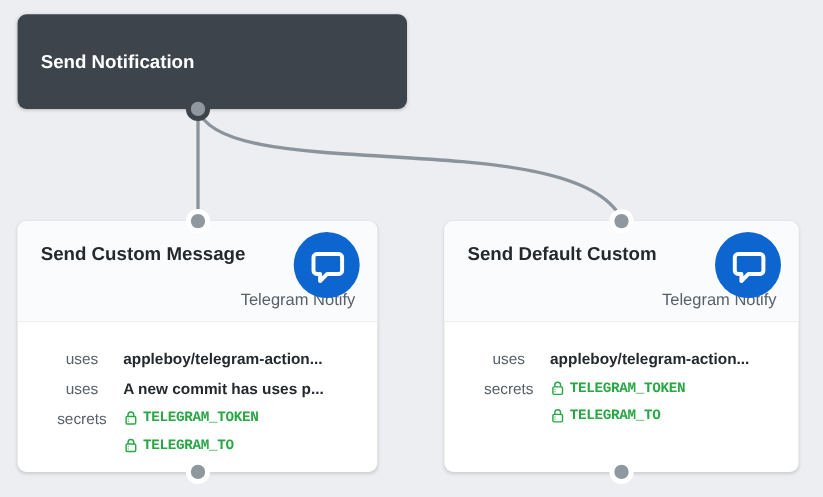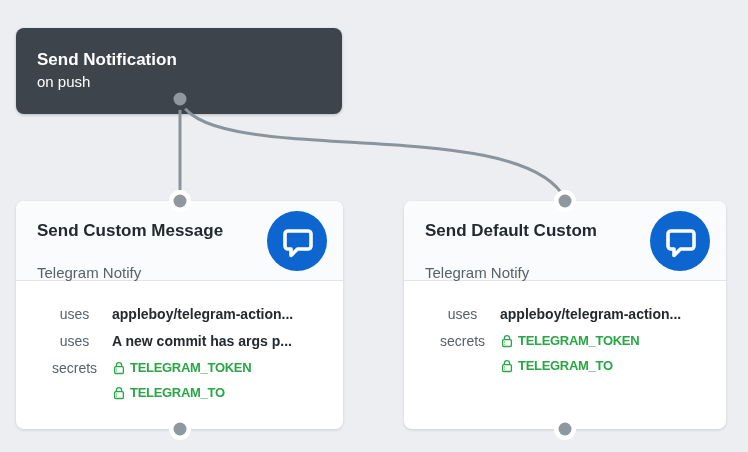--- a/index.html
+++ b/index.html
@@ -6,78 +6,77 @@
     --page-bg:#eceef1; --card-dark-bg:#3d444c; --card-bg:#ffffff;
     --card-header-bg:#fafbfc; --card-border:#e1e4e8; --title-text:#24292e;
     --muted-text:#586069; --white-text:#ffffff; --accent-blue:#0d66d0;
     --secret-green:#28a745; --connector-gray:#8b939c; --dot-gray:#8f979f;
   }
   *{box-sizing:border-box;margin:0;padding:0;}
   body{background:var(--page-bg);font-family:"Liberation Sans",sans-serif;}
   .canvas{position:relative;width:748px;height:452px;background:var(--page-bg);overflow:hidden;}
 
   
-  .trigger-card{position:absolute;left:16px;top:13px;width:326px;height:86px;
-    background:var(--card-dark-bg);border-radius:8px;padding:22px 20px 0 21px;
-    box-shadow:0 1px 3px rgba(27,31,35,.25);margin-top:15px;}
+  .trigger-card{position:absolute;left:16px;top:13px;width:354px;height:86px;
+    background:var(--card-dark-bg);border-radius:8px;padding:34px 20px 0 21px;
+    box-shadow:0 1px 3px rgba(27,31,35,.25);}
   .trigger-title{color:var(--white-text);font-size:17px;font-weight:700;line-height:20px;}
   .trigger-sub{color:var(--white-text);font-size:15px;line-height:18px;margin-top:3px;}
 
   
   .job-card{position:absolute;top:201px;height:228px;background:var(--card-bg);
     border-radius:8px;box-shadow:0 1px 3px rgba(27,31,35,.15);}
   .job-card.left{left:16px;width:327px;}
   .job-card.right{left:404px;width:322px;}
-  .job-header{position:relative;height:80px;background:var(--card-header-bg);
+  .job-header{position:relative;height:92px;background:var(--card-header-bg);
     border-bottom:1px solid var(--card-border);border-radius:8px 8px 0 0;padding:20px 20px 0 21px;}
   .job-title{color:var(--title-text);font-size:17px;font-weight:700;line-height:20px;white-space:nowrap;}
-  .job-sub{color:var(--muted-text);font-size:15px;line-height:18px;margin-top:23px;}
+  .job-sub{color:var(--muted-text);font-size:15px;line-height:18px;margin-top:23px;text-align:right;}
   .icon-circle{position:absolute;top:10px;right:16px;width:60px;height:60px;border-radius:50%;
     background:var(--accent-blue);display:flex;align-items:center;justify-content:center;}
   .job-body{display:grid;grid-template-columns:75px 1fr;row-gap:7px;padding:23px 16px 0 21px;}
   .field-label{color:var(--muted-text);font-size:14px;line-height:20px;text-align:center;}
   .field-value{color:var(--title-text);font-size:14px;font-weight:700;line-height:20px;white-space:nowrap;overflow:hidden;}
   .secrets-stack{display:flex;flex-direction:column;gap:5px;}
   .secret-item{display:flex;align-items:center;gap:4px;line-height:20px;}
-  .secret-name{color:var(--secret-green);font-family:Liberation Sans, sans-serif;
+  .secret-name{color:var(--secret-green);font-family:Liberation Mono, monospace;
     font-size:13px;font-weight:700;letter-spacing:-0.3px;}
   .lock-svg{flex:0 0 auto;}
 
   
   .overlay{position:absolute;left:0;top:0;width:748px;height:452px;pointer-events:none;z-index:5;}
   .edge{fill:none;stroke:var(--connector-gray);stroke-width:3;stroke-linecap:round;}
   .bump-dark{fill:var(--card-dark-bg);}
   .bump-white{fill:#ffffff;}
   .dot{fill:var(--dot-gray);}
 </style>
 </head>
 <body>
 
 <div class="canvas">
 
   <div class="trigger-card">
     <div class="trigger-title">Send Notification</div>
-    <div class="trigger-sub">on push</div>
   </div>
 
   <div class="job-card left">
     <div class="job-header">
       <div class="job-title">Send Custom Message</div>
       <div class="job-sub">Telegram Notify</div>
       <div class="icon-circle">
         <svg width="60" height="60" viewBox="0 0 60 60">
           <path d="M24 38 L24 44.5 L30.5 38 L41 38 A3 3 0 0 0 44 35 L44 23 A3 3 0 0 0 41 20 L21 20 A3 3 0 0 0 18 23 L18 35 A3 3 0 0 0 21 38 Z" fill="none" stroke="#ffffff" stroke-width="3.6" stroke-linejoin="round"></path>
         </svg>
       </div>
     </div>
     <div class="job-body">
       <div class="field-label">uses</div>
       <div class="field-value">appleboy/telegram-action...</div>
       <div class="field-label">uses</div>
-      <div class="field-value">A new commit has args p...</div>
+      <div class="field-value">A new commit has uses p...</div>
       <div class="field-label">secrets</div>
       <div class="secrets-stack">
         <div class="secret-item">
           <svg class="lock-svg" width="14" height="16" viewBox="0 0 16 16">
             <path d="M5 6.5 V4.8 a3 3 0 0 1 6 0 V6.5" fill="none" stroke="var(--secret-green)" stroke-width="1.5"></path>
             <rect x="3" y="6.5" width="10" height="7.8" rx="1.3" fill="none" stroke="var(--secret-green)" stroke-width="1.5"></rect>
             <line x1="5.2" y1="8.6" x2="5.2" y2="12.6" stroke="var(--secret-green)" stroke-width="1" stroke-dasharray="1.2 1.2"></line>
           </svg>
           <span class="secret-name">TELEGRAM_TOKEN</span>
         </div>

